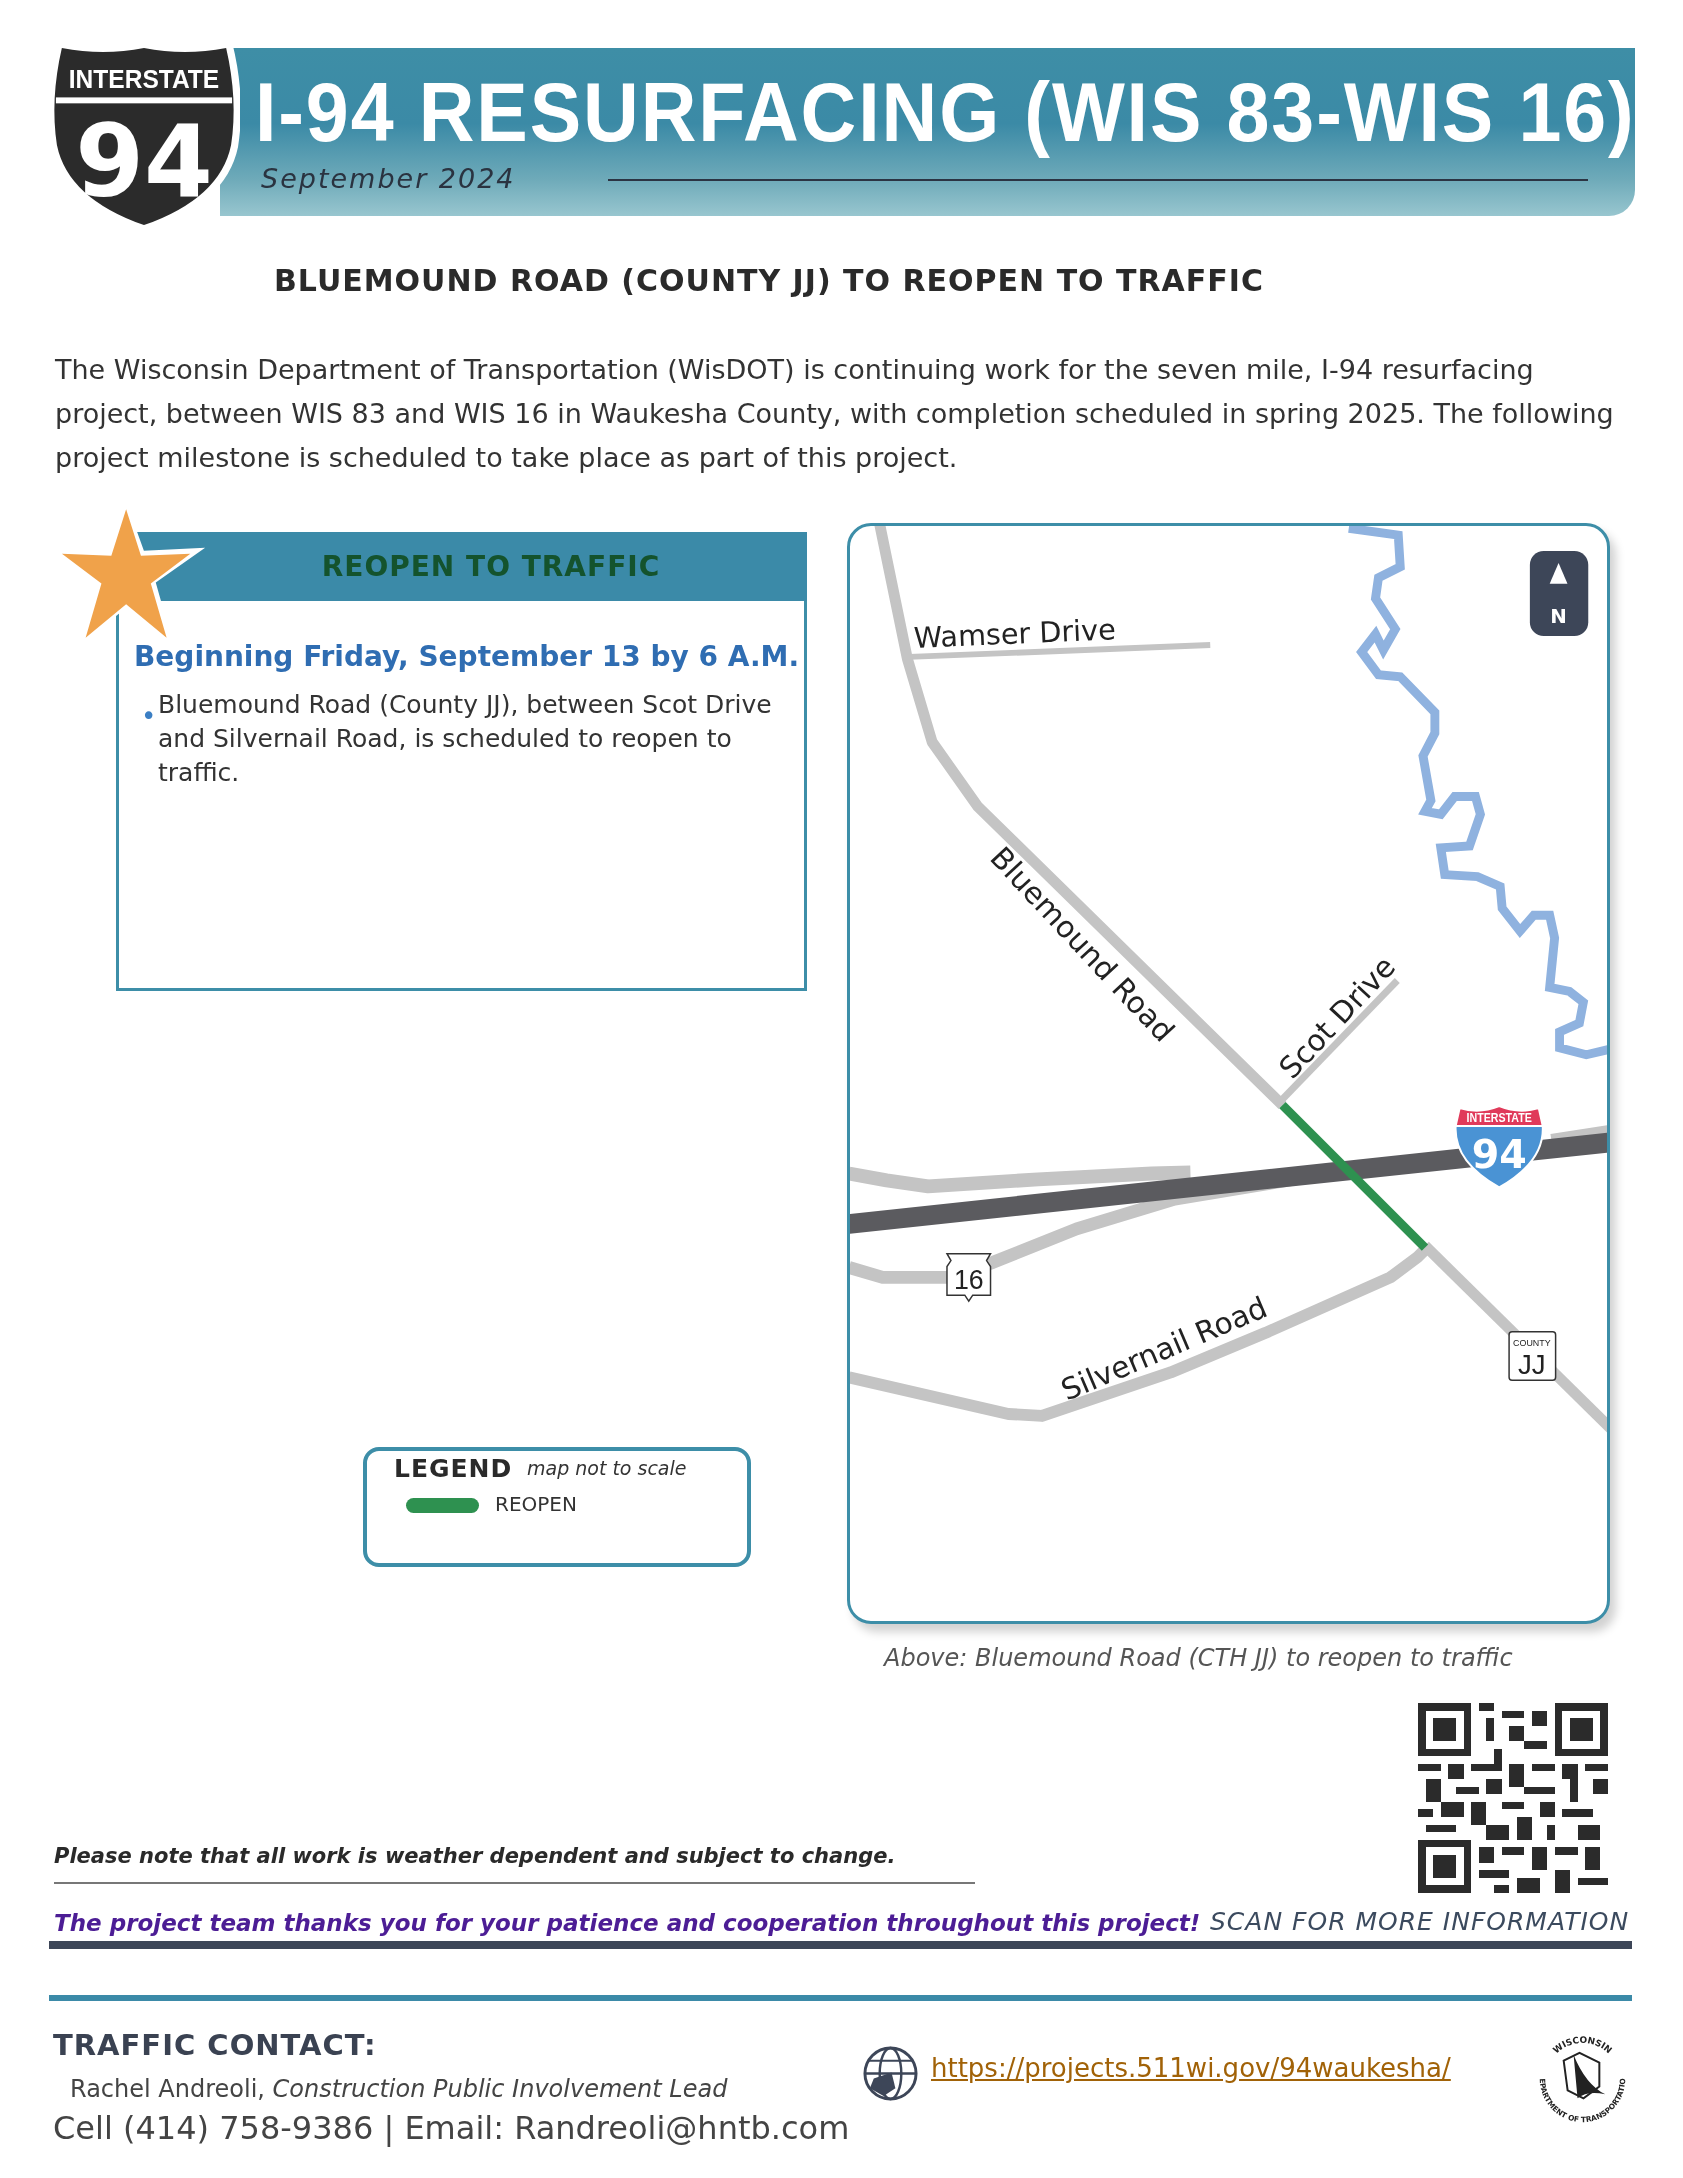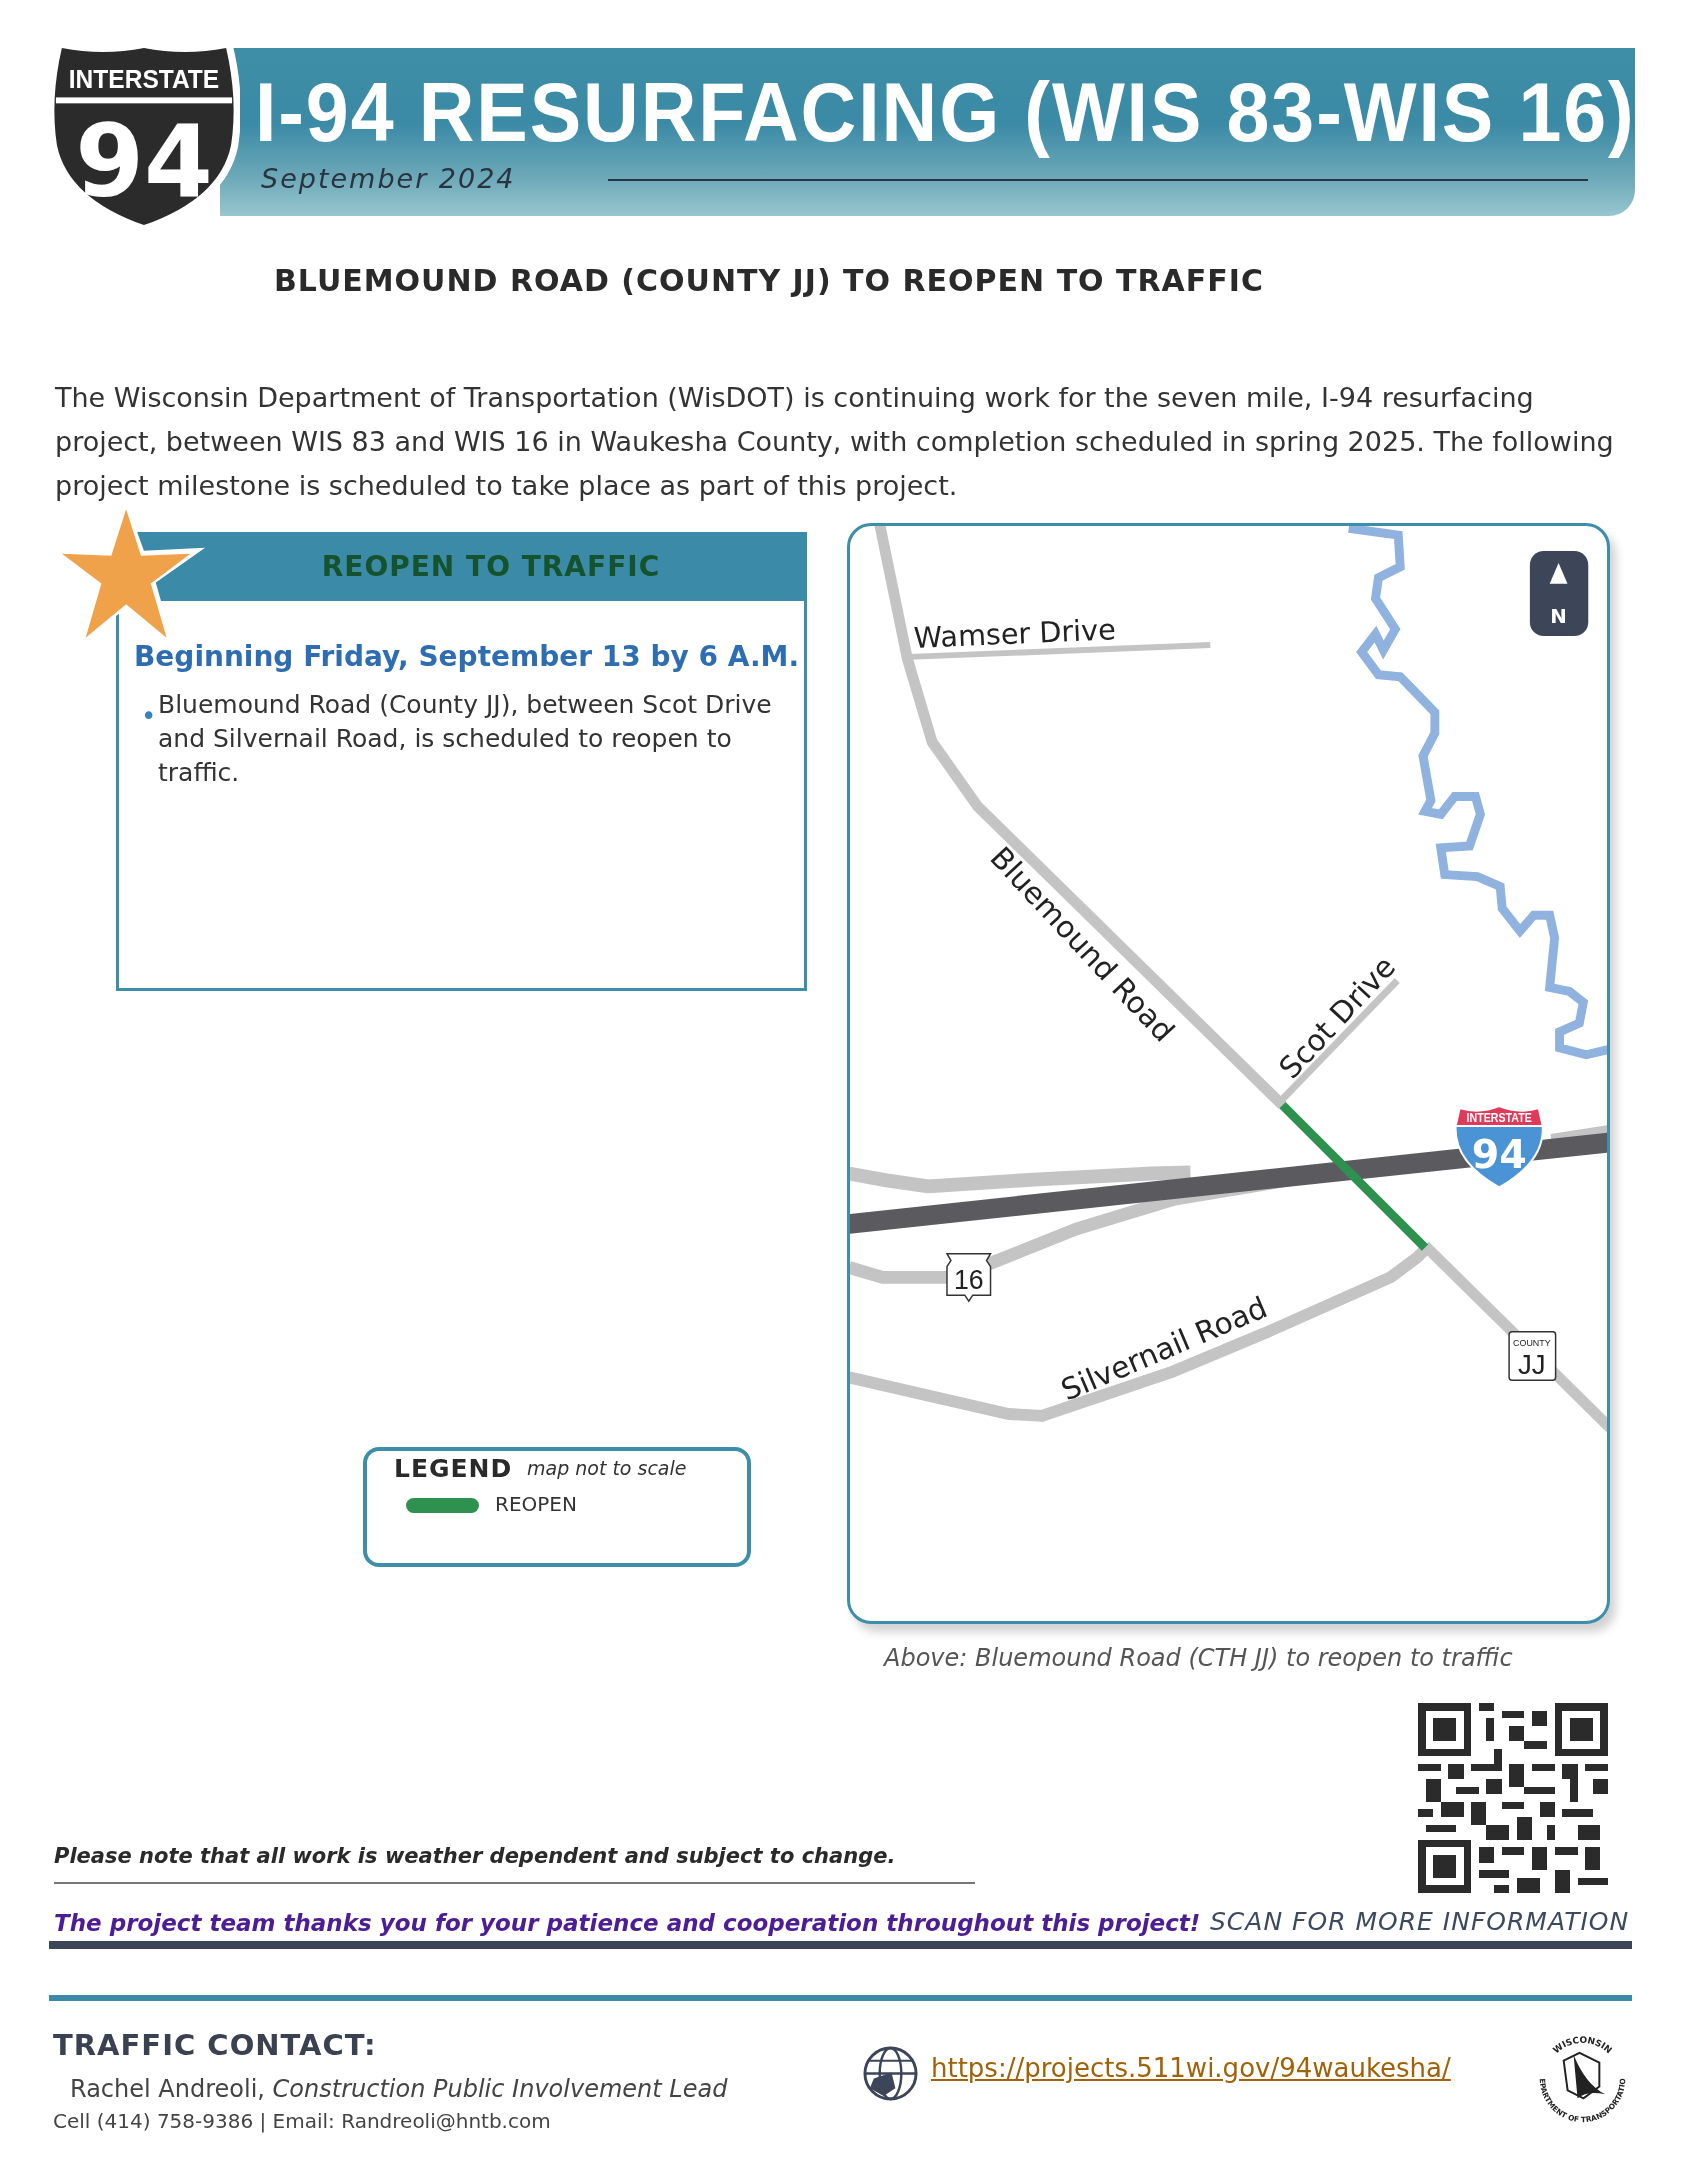--- a/index.html
+++ b/index.html
@@ -13,21 +13,21 @@
     border-radius:0 0 26px 0; }
   .hdr-title { left:255px; top:65px; font-family:"Liberation Sans", sans-serif; font-weight:bold;
     font-size:83px; color:#ffffff; letter-spacing:2px; white-space:nowrap; transform:scaleX(0.93); transform-origin:left top; }
   .hdr-date { left:261px; top:163px; font-family:"DejaVu Sans", sans-serif; font-style:italic; font-size:27px; color:#2a3340; letter-spacing:2px; }
   .hdr-rule { left:608px; top:179px; width:980px; height:2px; background:#2b3443; }
   .shield { left:48px; top:38px; width:192px; height:196px; }
 
   
   .headline { left:0; width:1538px; top:263px; text-align:center; font-family:"DejaVu Sans", sans-serif; font-weight:bold;
     font-size:30px; color:#2a2a2a; letter-spacing:1px; }
-  .intro { left:55px; top:348px; width:1584px; font-size:27px; line-height:44px; color:#333;margin-top:28px; }
+  .intro { left:55px; top:348px; width:1584px; font-size:27px; line-height:44px; color:#333; }
 
   
   .mbox { left:116px; top:532px; width:685px; height:456px; border:3px solid #3d8ea8; border-top:none; }
   .mbox-hdr { left:116px; top:532px; width:691px; height:69px; background:#3b8aa8; }
   .mbox-hdr-label { left:116px; top:532px; width:691px; height:69px; line-height:69px; text-align:center;
     color:#14532d; font-weight:bold; font-size:28px; letter-spacing:1px; padding-left:59px; box-sizing:border-box; }
   .star { left:57px; top:501px; width:158px; height:149px; }
   .m-when { left:134px; top:640px; font-weight:bold; font-size:28px; color:#2f6db2; white-space:nowrap; }
   .m-bullet { left:141px; top:701px; color:#3b7fc4; font-size:26px; }
   .m-text { left:158px; top:688px; width:634px; font-size:25px; line-height:34px; color:#333; }
@@ -49,21 +49,21 @@
   .note1 { left:54px; top:1844px; font-weight:bold; font-style:italic; font-size:21px; color:#2a2a2a; }
   .note-rule { left:54px; top:1882px; width:921px; height:2px; background:#777; }
   .note2 { left:54px; top:1898px; font-weight:bold; font-style:italic; font-size:23px; color:#4c1d95; white-space:nowrap;margin-top:12px; }
   .qr { left:1418px; top:1703px; width:190px; height:190px; }
   .scan { left:1210px; top:1907px; font-style:italic; font-size:25px; color:#3b4a5e; letter-spacing:1px; white-space:nowrap; }
   .bar-dark { left:49px; top:1941px; width:1583px; height:8px; background:#3d4658; }
   .bar-teal { left:49px; top:1995px; width:1583px; height:6px; background:#3b8aa8; }
   .contact-title { left:53px; top:2028px; font-weight:bold; font-size:29px; color:#3a4252; letter-spacing:1px; }
   .contact-name { left:53px; top:2075px; font-size:24px; color:#444; white-space:nowrap;margin-left:17px; }
   .contact-name i { font-style:italic; }
-  .contact-phone { left:53px; top:2109px; font-size:20px; color:#444; white-space:nowrap; }
+  .contact-phone { left:53px; top:2109px; font-size:32px; color:#444; white-space:nowrap; }
   .globe { left:862px; top:2045px; width:57px; height:57px; }
   .url { left:931px; top:2053px; font-size:26px; color:#a16207; text-decoration:underline; white-space:nowrap; }
   .dot-logo { left:1528px; top:2025px; width:109px; height:109px; }
 </style>
 </head>
 <body>
 
 <div class="abs hdr-band"></div>
 <svg class="abs shield" viewBox="0 0 194 198">
   <path d="M8,4 Q52,14 97,4 Q142,14 186,4 Q200,60 192,110 Q180,168 97,196 Q14,168 2,110 Q-6,60 8,4 Z" fill="#ffffff"></path>

